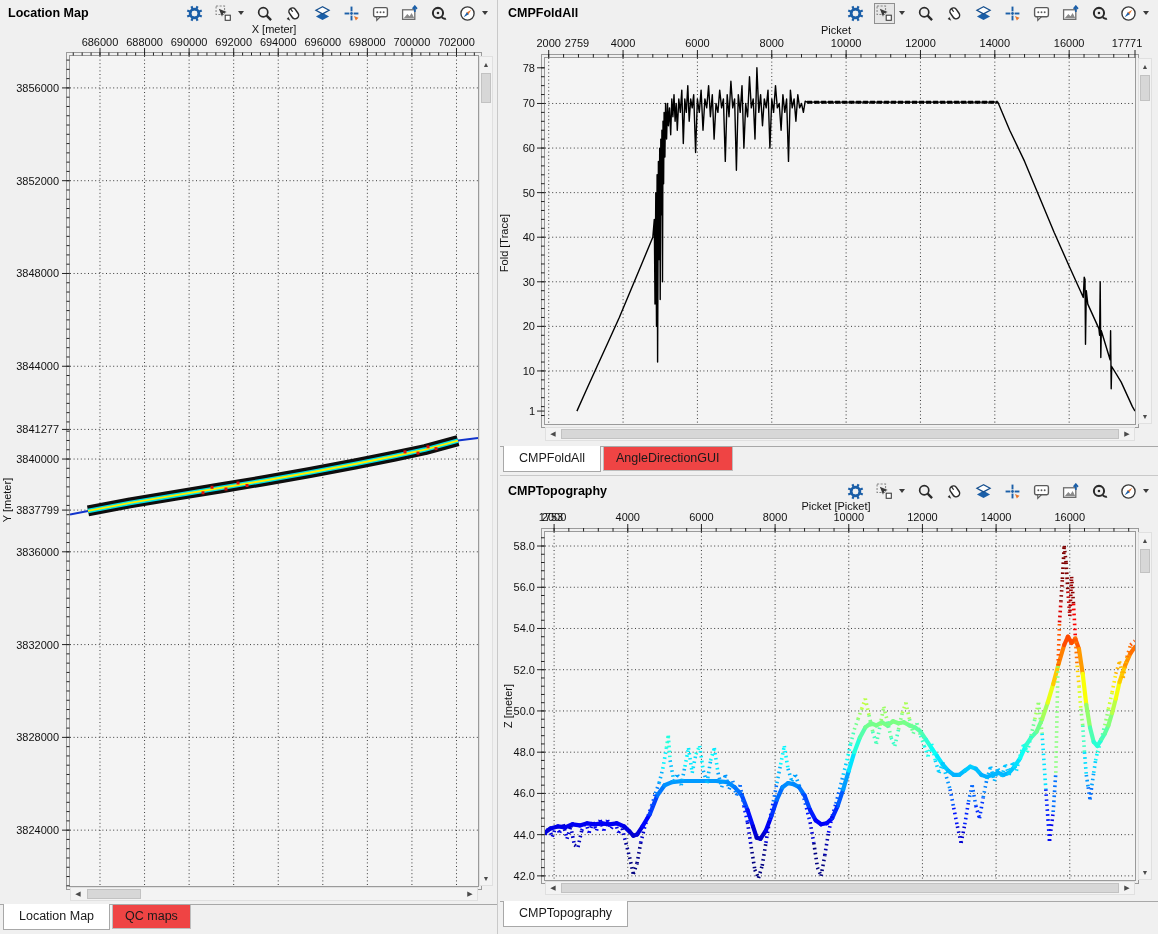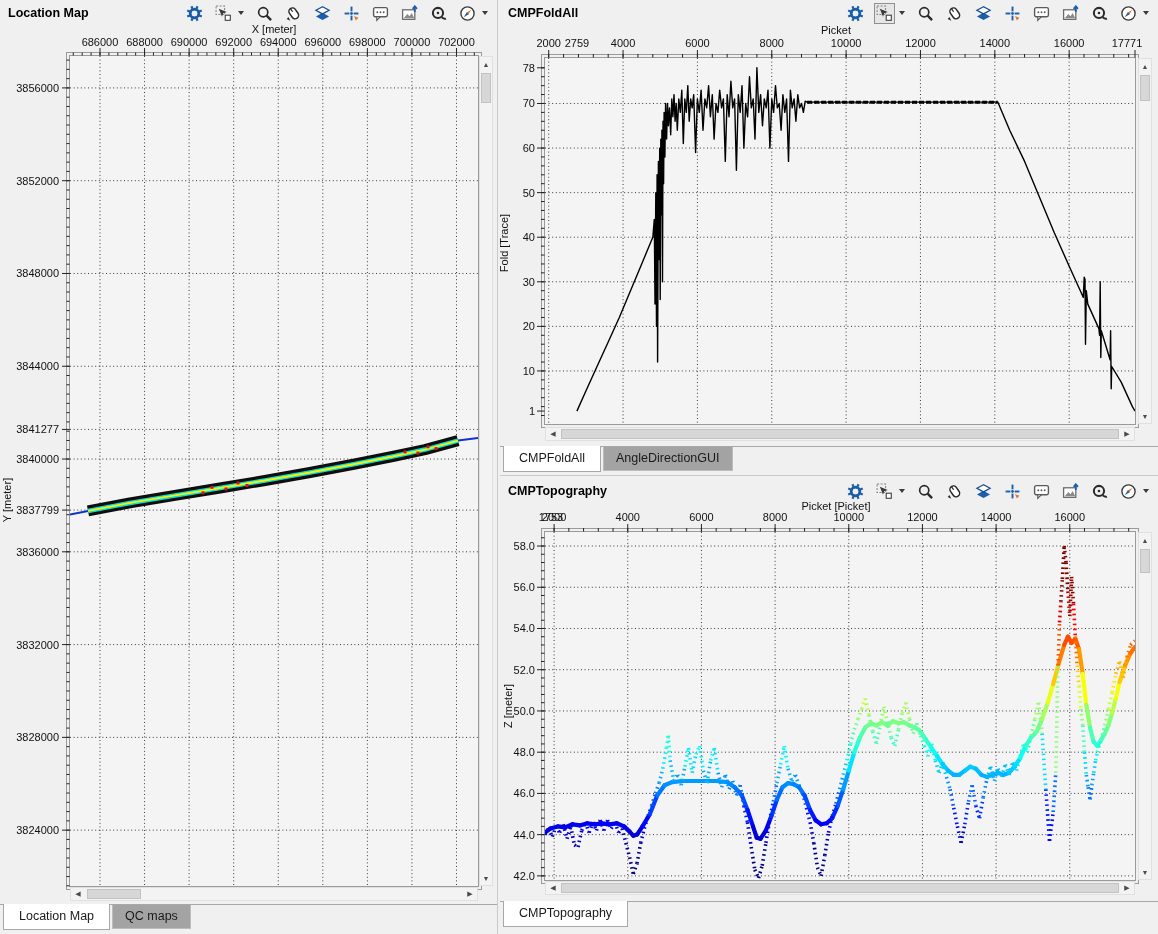--- a/index.html
+++ b/index.html
@@ -26,21 +26,21 @@
   .sb.h .sbb.rt{right:1px;top:0;}
   .sbt{position:absolute;background:#d7d7d7;border:1px solid #c2c2c2;box-sizing:border-box;}
   .sb.v .sbt{left:1px;width:10px;}
   .sb.h .sbt{top:1px;height:10px;}
   
   .tabrow{position:absolute;border-top:1px solid #a8a8a8;display:flex;align-items:flex-start;
        padding-left:3px;background:#f0f0f0;box-sizing:border-box;}
   .tab{font-size:12.5px;color:#1a1a1a;white-space:nowrap;cursor:pointer;}
   .tab.active{background:#fff;border:1px solid #a8a8a8;border-top:none;margin-top:-1px;
        padding:5px 15px 6px;z-index:2;}
-  .tab.inactive{background:#a3a3a3;border:1px solid #bdbdbd;border-top:none;
+  .tab.inactive{background:#ef4444;border:1px solid #bdbdbd;border-top:none;
        padding:4px 12px 5px;margin-left:2px;}
   .vdiv{position:absolute;background:#c9c9c9;}
 </style>
 </head>
 <body>
 
 <div class="app">
 
   <svg id="charts" width="1158" height="934">
       <g>

